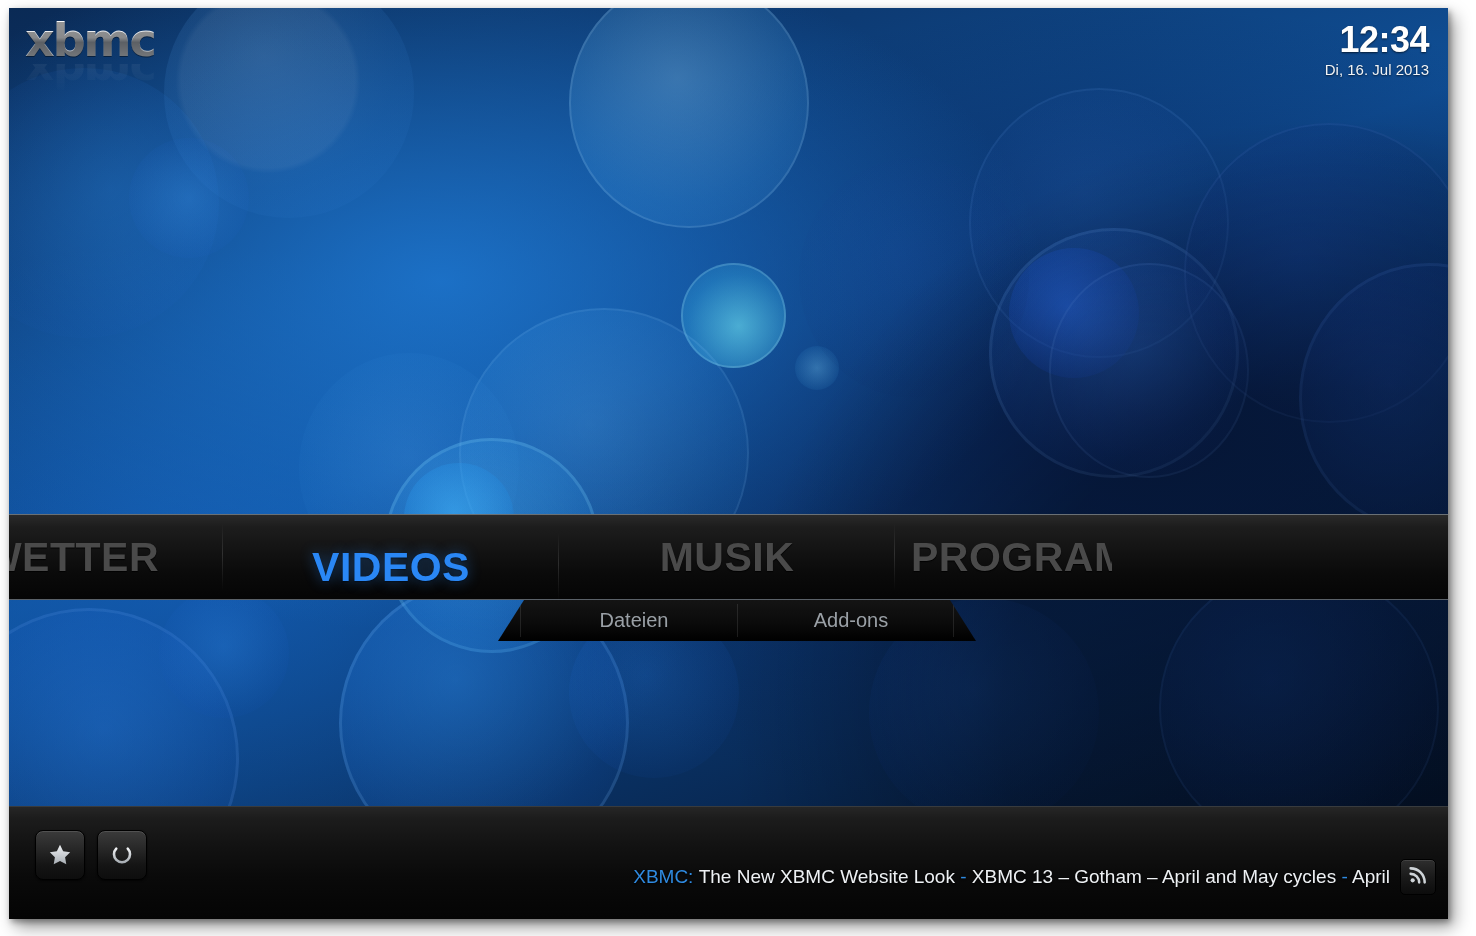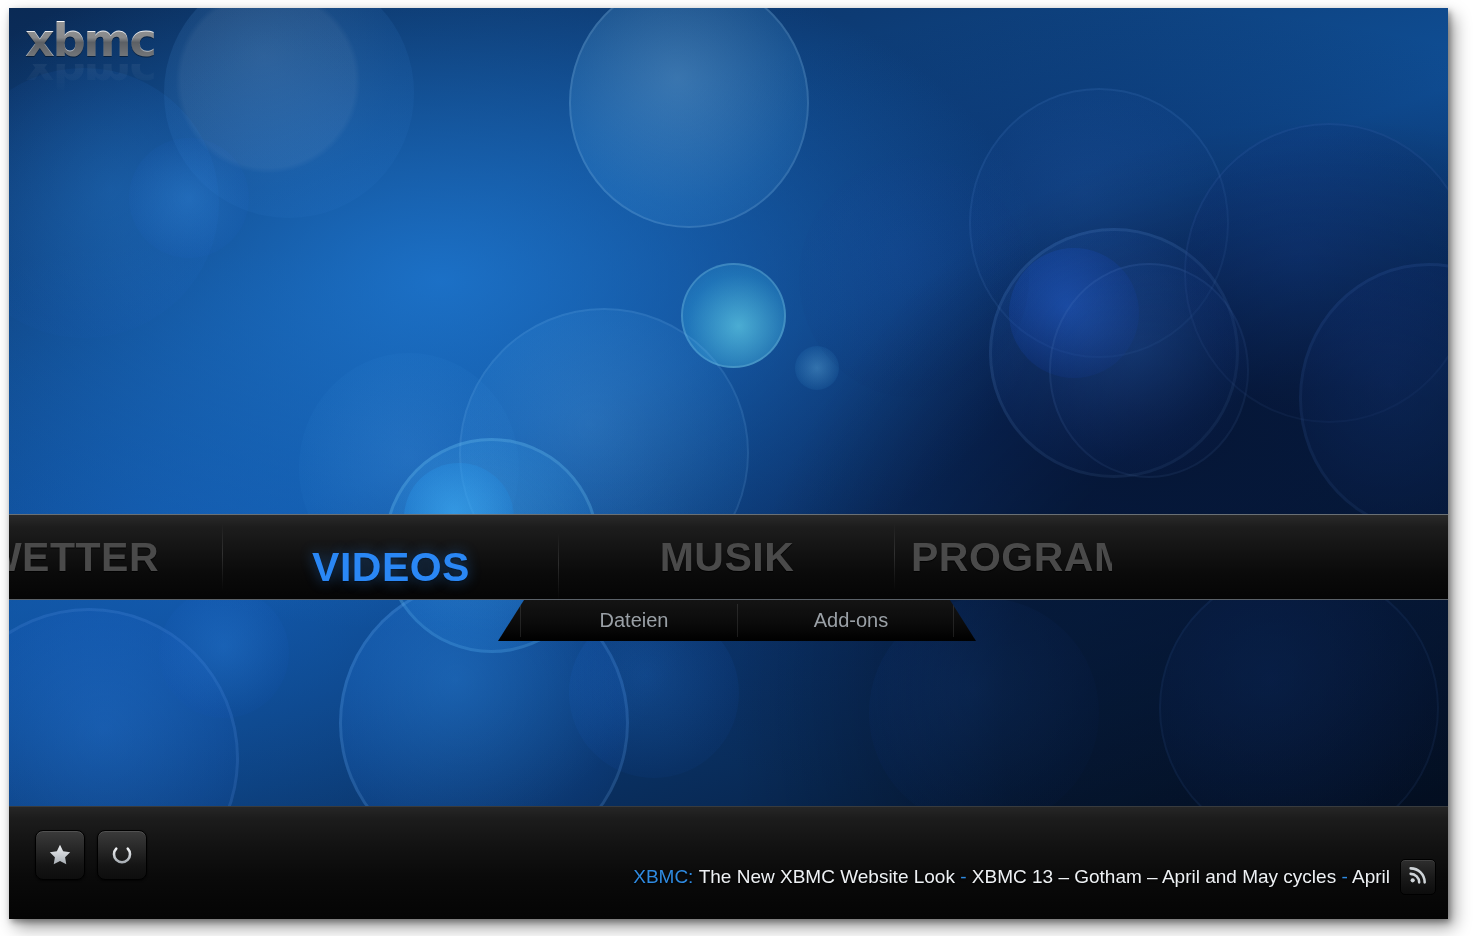--- a/index.html
+++ b/index.html
@@ -339,20 +339,24 @@
       <div class="bokeh" style="left:330px; top:570px; width:290px; height:290px; background:radial-gradient(circle at 40% 35%, rgba(50,150,250,0.35), rgba(22,95,200,0.16) 65%, transparent 100%); box-shadow: inset 0 0 0 3px rgba(135,200,255,0.16);"></div>
       <div class="bokeh" style="left:560px; top:600px; width:170px; height:170px; background:radial-gradient(circle at 45% 40%, rgba(40,130,240,0.22), rgba(18,80,180,0.09) 70%, transparent 100%);"></div>
       <div class="bokeh" style="left:860px; top:590px; width:230px; height:230px; background:radial-gradient(circle at 45% 40%, rgba(30,95,200,0.22), rgba(12,50,130,0.10) 68%, transparent 100%);"></div>
       <div class="bokeh" style="left:1150px; top:560px; width:280px; height:280px; background:radial-gradient(circle at 40% 40%, rgba(25,80,185,0.26), rgba(10,40,110,0.12) 68%, transparent 100%); box-shadow: inset 0 0 0 2px rgba(90,150,235,0.12);"></div>
     </div>
 
     <div id="header">
       <div id="logo">xbmc</div>
       <div id="logo-reflection">xbmc</div>
 
+      <div id="clock">
+        <div id="clock-time">12:34</div>
+        <div id="clock-date">Di, 16. Jul 2013</div>
+      </div>
     </div>
 
     <div id="main-menu">
       <div class="menu-item" style="width:214px; justify-content:flex-end; padding-right:64px; box-sizing:border-box;">
         <span style="margin-left:-78px;">WETTER</span>
         <span class="menu-sep"></span>
       </div>
 
 
       <div class="menu-item focused" style="width:336px;">

